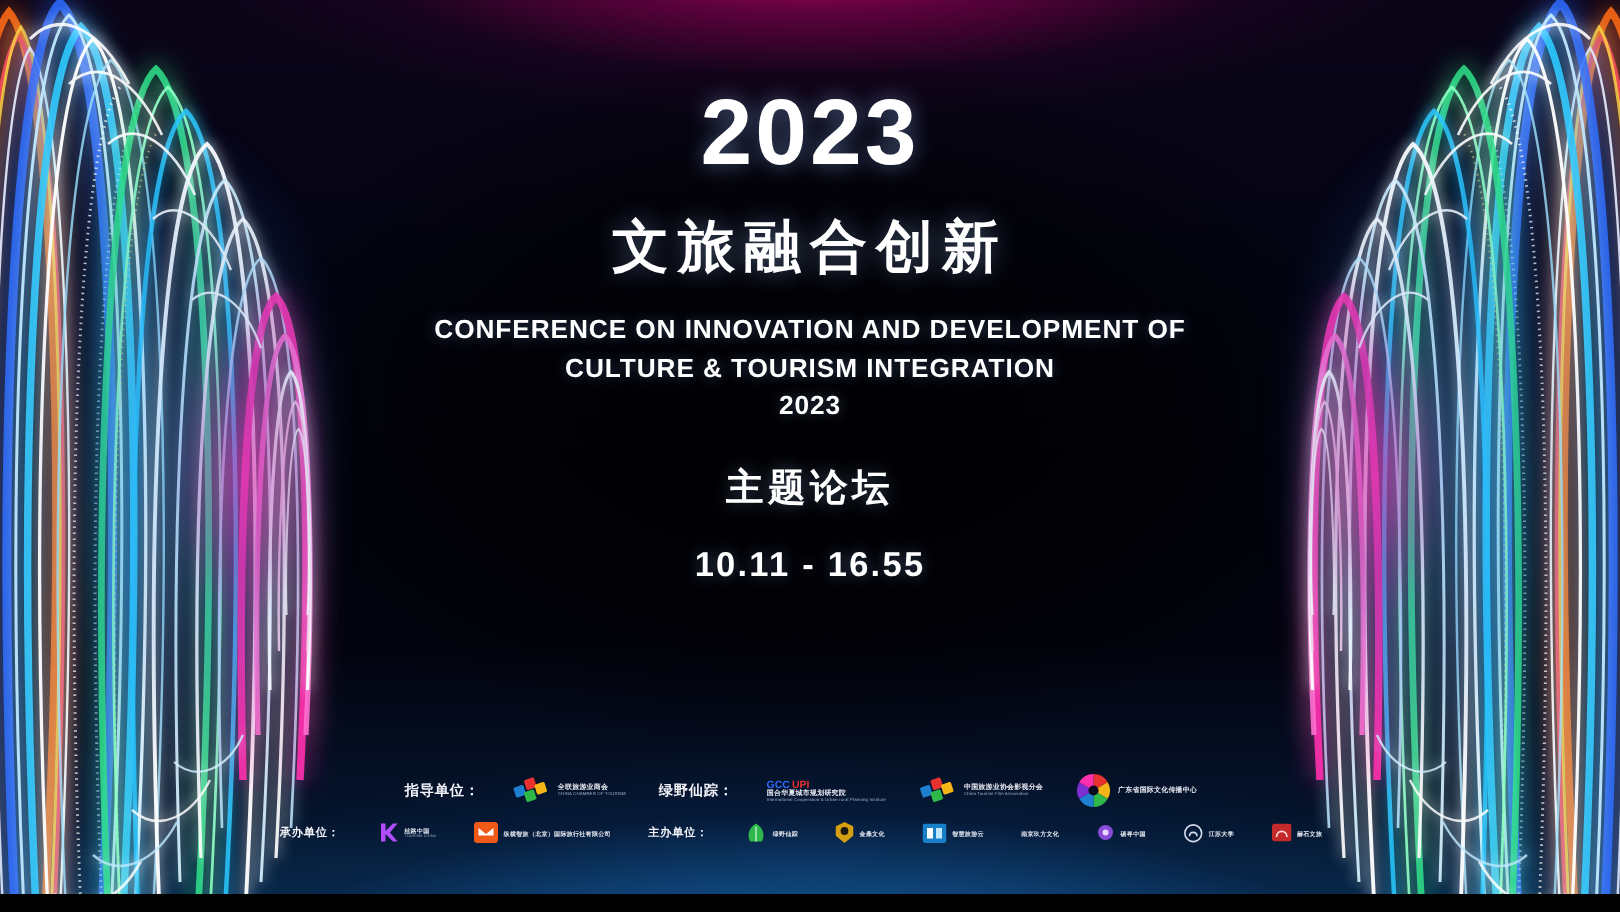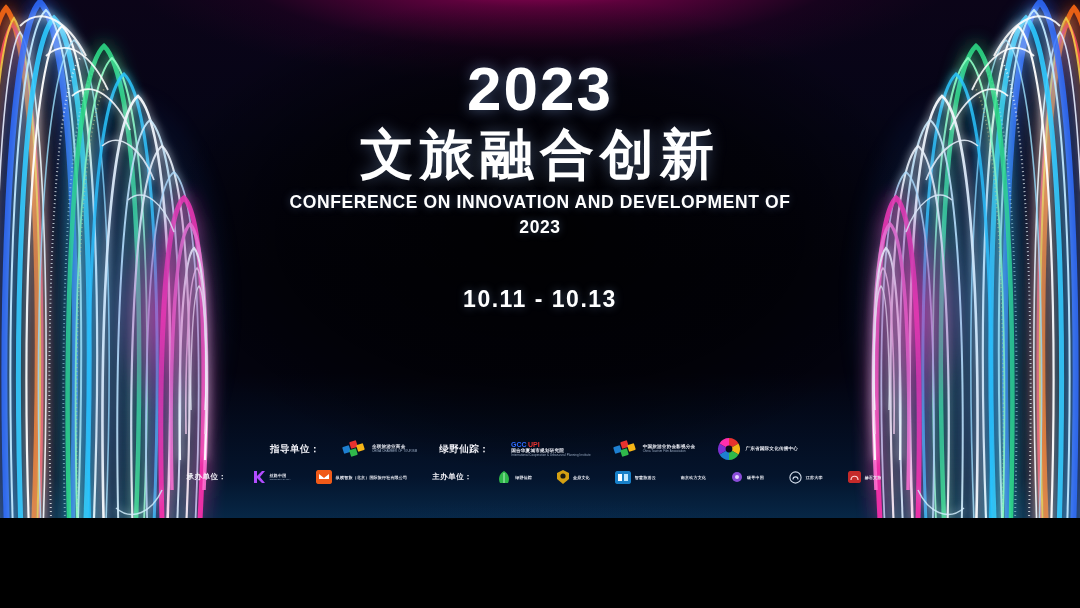--- a/index.html
+++ b/index.html
@@ -3,21 +3,21 @@
 <meta charset="utf-8">
 <style>
   html, body {
     margin: 0;
     padding: 0;
     background: #000;
   }
   #poster {
     position: relative;
     width: 1080px;
-    height: 518px;
+    height: 596px;
     overflow: hidden;
     font-family: "Liberation Sans", "DejaVu Sans", sans-serif;
     background: #05051a;
   }
 
   
   .bg-base {
     position: absolute; inset: 0;
     background:
       radial-gradient(ellipse 520px 150px at 50% -40px, #e0007c 0%, rgba(160,0,90,0.55) 32%, rgba(60,0,45,0.25) 60%, rgba(5,5,26,0) 82%),
@@ -71,30 +71,30 @@
   }
   .year {
     margin-top: 58px;
     font-size: 62px;
     font-weight: bold;
     letter-spacing: 2px;
     line-height: 1;
     text-shadow: 0 0 14px rgba(150,190,255,0.45);
   }
   .cn-title {
-    margin-top: 4px;
-    font-size: 54px;
+    margin-top: 24px;
+    font-size: 38px;
     font-weight: bold;
     letter-spacing: 6px;
     line-height: 1.14;
     text-shadow: 0 0 16px rgba(160,200,255,0.40);
   }
   .cn-title .l2 { display: block; }
   .en-title {
-    margin-top: 4px;
+    margin-top: 20px;
     font-size: 17.5px;
     font-weight: bold;
     letter-spacing: 0.6px;
     line-height: 1.45;
     text-shadow: 0 0 9px rgba(150,190,255,0.35);
   }
   .en-title span { display: block; }
   .forum {
     margin-top: 26px;
     font-size: 25px;
@@ -331,27 +331,29 @@
   <div class="content">
 
     <div class="year">2023</div>
 
     <div class="cn-title">
       <span class="l1">文旅融合创新</span>
     </div>
 
     <div class="en-title">
       <span>CONFERENCE ON INNOVATION AND DEVELOPMENT OF</span>
+      <span>CULTURE &amp; TOURISM INTEGRATION</span>
       <span>2023</span>
     </div>
 
     <div class="forum">
+      <span>主题论坛</span>
     </div>
 
-    <div class="dates">10.11 - 10.13</div>
+    <div class="dates">10.11 - 16.55</div>
   </div>
 
   <div class="sponsors">
 
     <div class="sp-row row1">
 
       <div class="sp-label">指导单位：</div>
       <div class="sp-item">
         <svg class="sp-mark" width="26" height="20" viewBox="0 0 26 20">
           <rect x="1" y="7" width="7" height="7" rx="1" fill="#1e7fd0" transform="rotate(-18 4.5 10.5)"></rect>

